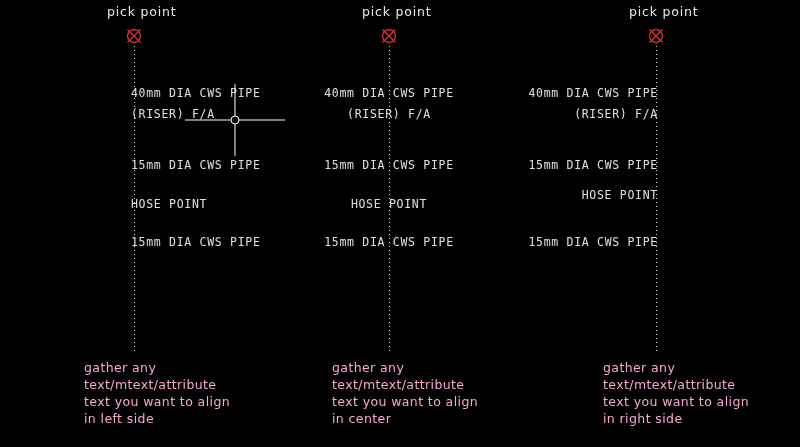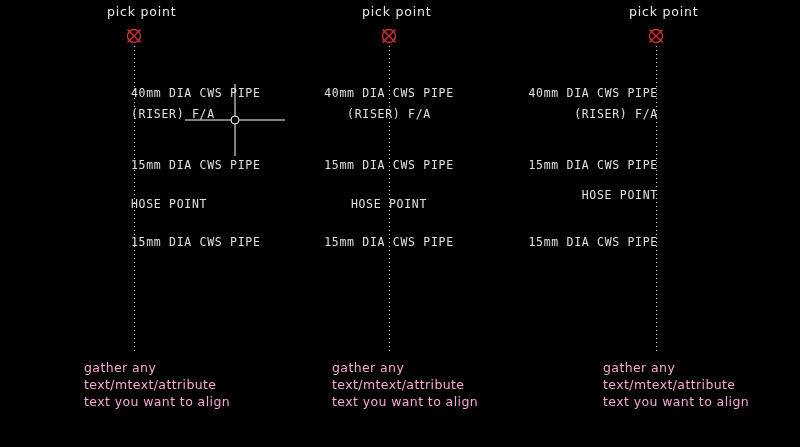--- a/index.html
+++ b/index.html
@@ -122,20 +122,21 @@
     <div class="cad-text al-left" style="left:131px; top:83px; width:260px;">40mm  DIA  CWS  PIPE</div>
     <div class="cad-text al-left" style="left:131px; top:104px; width:260px;">(RISER)  F/A</div>
     <div class="cad-text al-left" style="left:131px; top:155px; width:260px;">15mm  DIA  CWS  PIPE</div>
     <div class="cad-text al-left" style="left:131px; top:194px; width:260px;">HOSE  POINT</div>
     <div class="cad-text al-left" style="left:131px; top:232px; width:260px;">15mm  DIA  CWS  PIPE</div>
 
     <div class="note-block" style="left:84px; top:359px;">
       <div>gather any</div>
       <div>text/mtext/attribute</div>
       <div>text you want to align</div>
+      <div>in left side</div>
     </div>
   </div>
 
   <div>
 
     <div class="pick-label" style="left:362px; top:5px;">pick  point</div>
 
     <div class="pick-marker" style="left:379px; top:26px;">
       <svg width="20" height="20" viewBox="0 0 20 20">
         <circle cx="10" cy="10" r="6.5" fill="none" stroke="#d03030" stroke-width="1.4"></circle>
@@ -149,20 +150,21 @@
     <div class="cad-text al-center" style="left:259px; top:83px; width:260px;">40mm  DIA  CWS  PIPE</div>
     <div class="cad-text al-center" style="left:259px; top:104px; width:260px;">(RISER)  F/A</div>
     <div class="cad-text al-center" style="left:259px; top:155px; width:260px;">15mm  DIA  CWS  PIPE</div>
     <div class="cad-text al-center" style="left:259px; top:194px; width:260px;">HOSE  POINT</div>
     <div class="cad-text al-center" style="left:259px; top:232px; width:260px;">15mm  DIA  CWS  PIPE</div>
 
     <div class="note-block" style="left:332px; top:359px;">
       <div>gather any</div>
       <div>text/mtext/attribute</div>
       <div>text you want to align</div>
+      <div>in center</div>
     </div>
   </div>
 
   <div>
 
     <div class="pick-label" style="left:629px; top:5px;">pick  point</div>
 
     <div class="pick-marker" style="left:646px; top:26px;">
       <svg width="20" height="20" viewBox="0 0 20 20">
         <circle cx="10" cy="10" r="6.5" fill="none" stroke="#d03030" stroke-width="1.4"></circle>
@@ -176,20 +178,21 @@
     <div class="cad-text al-right" style="left:398px; top:83px; width:260px;">40mm  DIA  CWS  PIPE</div>
     <div class="cad-text al-right" style="left:398px; top:104px; width:260px;">(RISER)  F/A</div>
     <div class="cad-text al-right" style="left:398px; top:155px; width:260px;">15mm  DIA  CWS  PIPE</div>
     <div class="cad-text al-right" style="left:398px; top:185px; width:260px;">HOSE  POINT</div>
     <div class="cad-text al-right" style="left:398px; top:232px; width:260px;">15mm  DIA  CWS  PIPE</div>
 
     <div class="note-block" style="left:603px; top:359px;">
       <div>gather any</div>
       <div>text/mtext/attribute</div>
       <div>text you want to align</div>
+      <div>in right side</div>
     </div>
   </div>
 
   <div class="crosshair" id="crosshair-cursor" style="width: 100px; height: 72px; left: 185px; top: 84px;">
     <div class="ch-h"></div>
     <div class="ch-v"></div>
     <div class="ch-box"></div>
   </div>
 
 </div>

